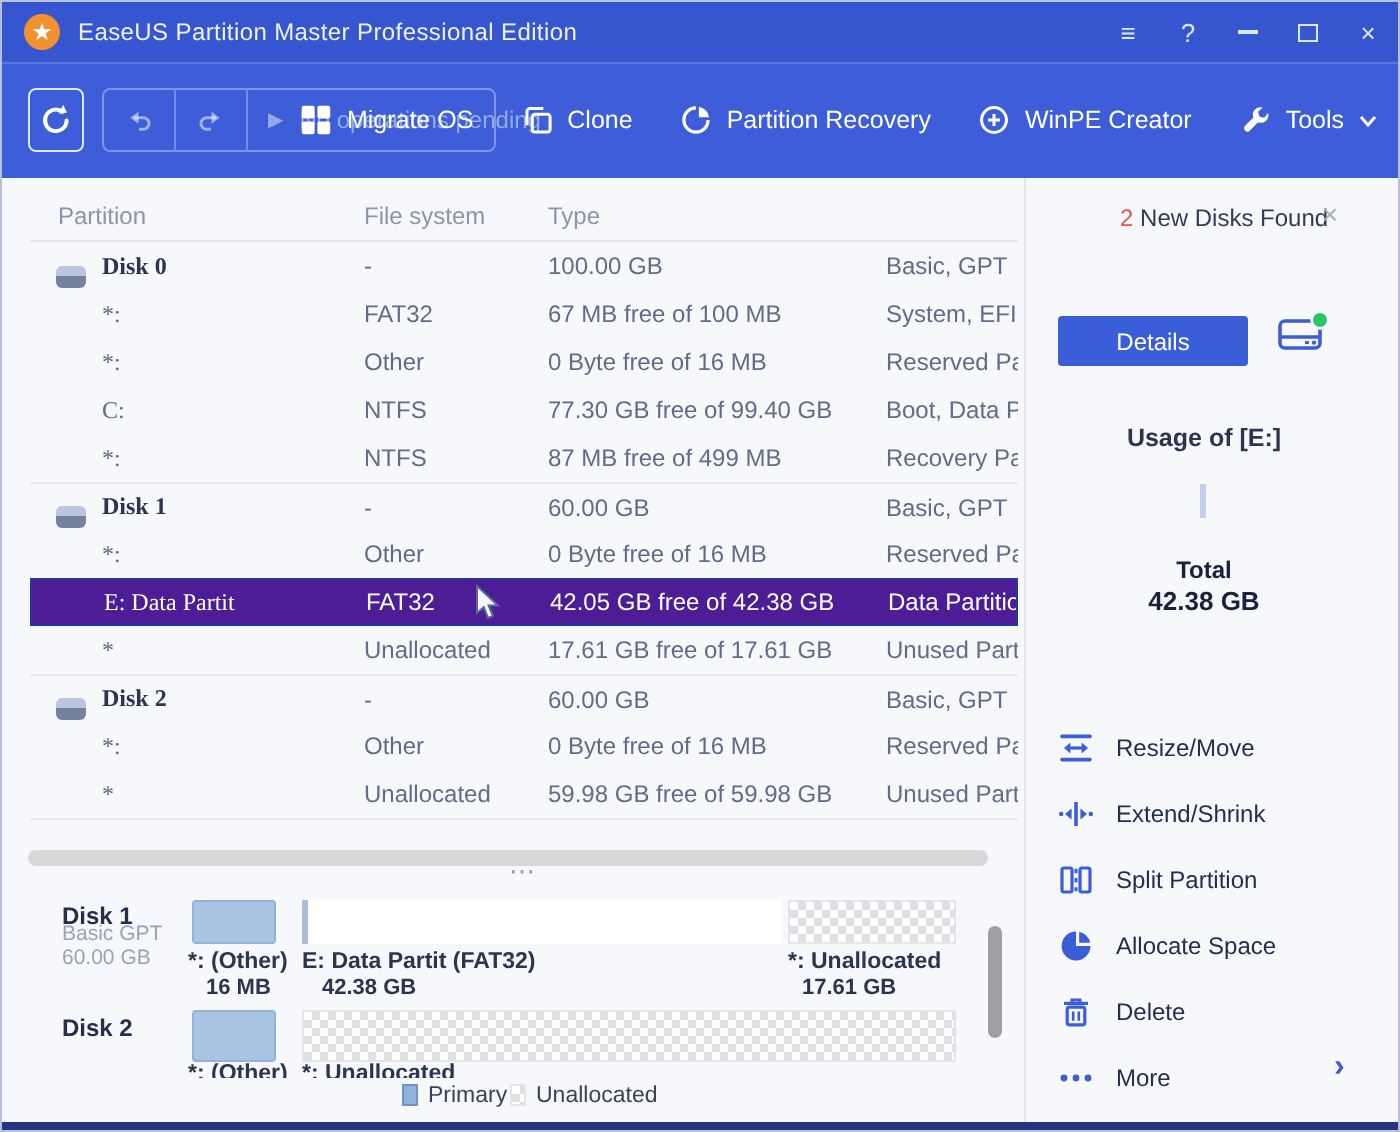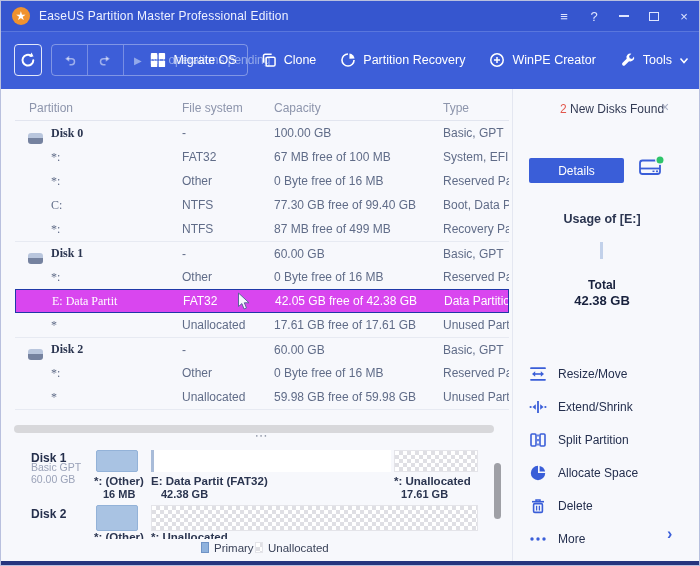--- a/index.html
+++ b/index.html
@@ -31,21 +31,21 @@
   .thead, .trow { position:absolute; left:14px; width:494px; display:grid; grid-template-columns:167px 92px 169px 1fr; align-items:center; }
   .thead { top:94px; height:26px; border-bottom:1px solid #e2e5ef; color:#8d95ac; font-size:12px; }
   .thead .h1 { padding-left:14px; }
   .trow { height:24px; font-size:12px; color:#606c88; }
   .trow .c1 { position:relative; padding-left:36px; white-space:nowrap;font-family:Liberation Serif, serif; }
   .trow .c2,.trow .c3,.trow .c4 { white-space:nowrap; overflow:hidden; }
   .trow.disk { border-top:1px solid #e7eaf2; }
   .trow.disk .c1 { color:#2b3550; font-weight:600; }
   .hdd { position:absolute; left:13px; top:7px; width:15px; height:11px; border-radius:3px; background:linear-gradient(180deg,#b9c6dd 0 45%,#75829f 45% 100%); }
   .trow.first { border-top:none; }
-  .trow.selected { background:#d946ef; border:1px solid #2038a8; color:#fff; z-index:2; }
+  .trow.selected { background:#4c1d95; border:1px solid #2038a8; color:#fff; z-index:2; }
   .trow.selected .c1 { color:#fff; font-weight:400; }
   .table-bottom { position:absolute; left:14px; top:408px; width:494px; border-bottom:1px solid #e7eaf2; }
   
   .hscroll { position:absolute; left:13px; top:424px; width:480px; height:8px; border-radius:4px; background:#d8d8db; }
   .splitter { position:absolute; left:14px; top:428px; width:494px; height:14px; text-align:center; color:#9aa0b0; font-size:13px; letter-spacing:2px; line-height:14px; }
   .vscroll { position:absolute; left:493px; top:462px; width:7px; height:56px; border-radius:3.5px; background:#9fa0a6; }
   
   .dm-name { position:absolute; font-size:12px; font-weight:700; color:#252f4c; }
   .dm-sub { position:absolute; font-size:10.5px; color:#9aa2b8; }
   .blk { position:absolute; height:22px; }
@@ -174,21 +174,20 @@
         <svg width="10" height="7" viewBox="0 0 10 7">
             <path d="M1.5 1.5L5 5.5l3.5-4" stroke="#fff" stroke-width="1.5" fill="none"></path>
           </svg>
       </div>
     </div>
   </div>
 
   <div class="thead">
     <span class="h1">Partition</span>
     <span>File system</span>
-    <span>Capacity</span>
     <span>Type</span>
   </div>
 
   <div class="trow disk first" style="top:120px">
     <span class="c1"><i class="hdd"></i><span>Disk 0</span></span>
     <span class="c2">-</span>
     <span class="c3">100.00 GB</span>
     <span class="c4">Basic, GPT</span>
   </div>
   <div class="trow" style="top:144px">

